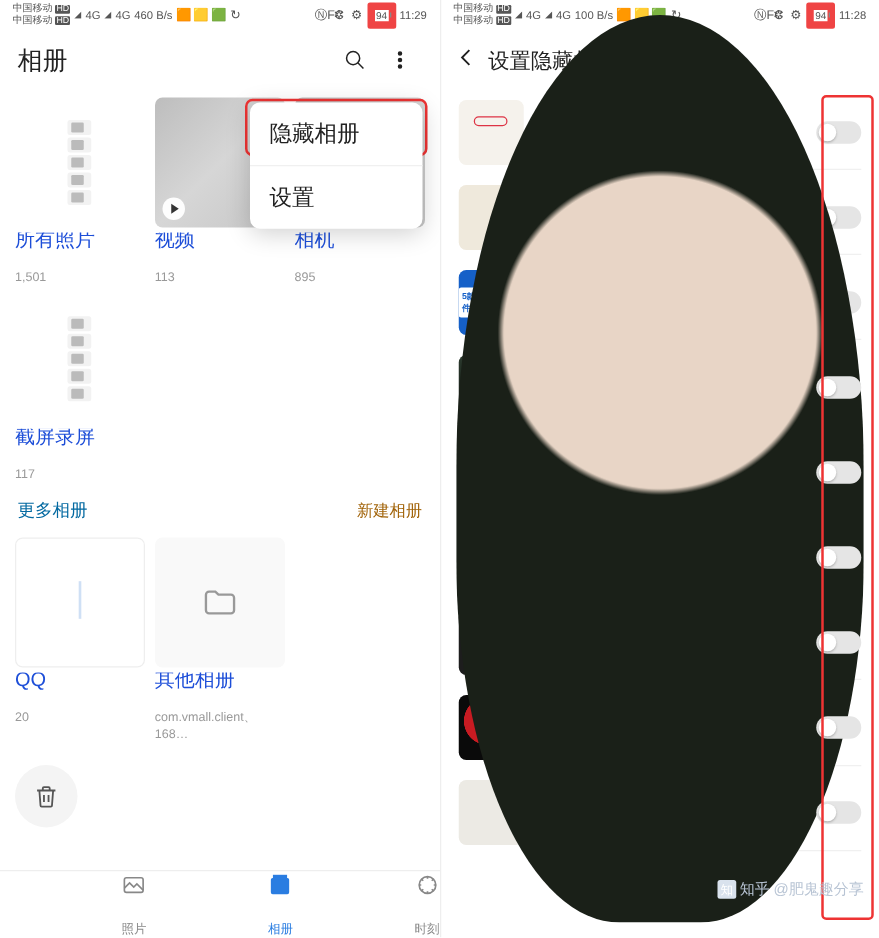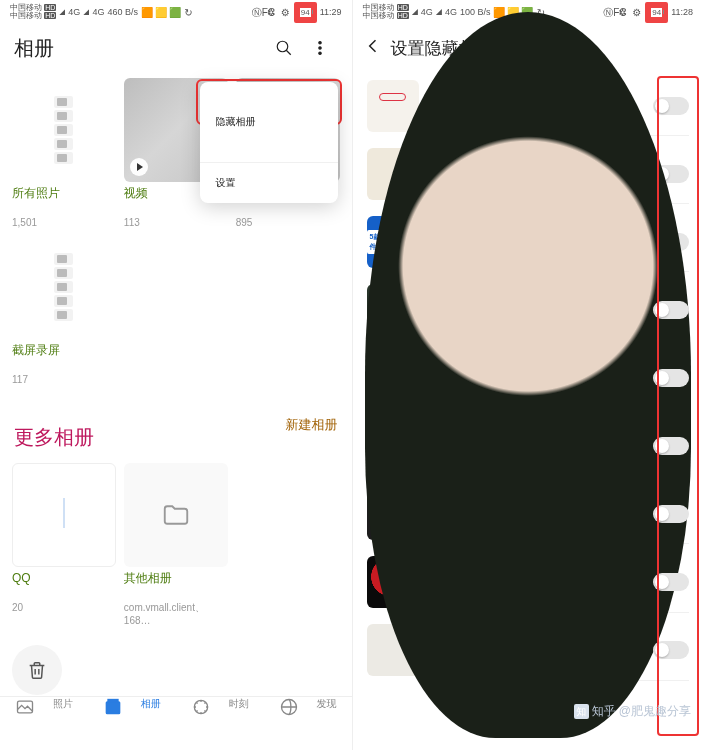--- a/index.html
+++ b/index.html
@@ -22,50 +22,50 @@
 .header-left { height: 48px; display: flex; align-items: center; padding: 0 14px; }
 .header-left .title { font-size: 20px; color: #222; flex: 1; }
 .icon-btn { width: 36px; height: 36px; display:flex; align-items:center; justify-content:center; color:#222; font-size:18px; }
 .search-svg, .more-svg { width:18px; height:18px; stroke:#222; fill:none; stroke-width:1.6;}
 
 
 .grid { display: grid; grid-template-columns: repeat(3, 1fr); gap: 8px; padding: 6px 12px 0 12px; }
 .album { }
 .thumb { width: 100%; aspect-ratio: 1; background: #f3f3f3; border-radius: 6px; position: relative; overflow:hidden; display:flex; align-items:center; justify-content:center; }
 .thumb svg { width: 100%; height:100%; }
-.album-name { font-size: 12px; color:#4d7c0f; margin-top:4px; line-height:14px; white-space:nowrap; overflow:hidden; text-overflow:ellipsis;}
+.album-name { font-size: 16px; color:#1d4ed8; margin-top:4px; line-height:14px; white-space:nowrap; overflow:hidden; text-overflow:ellipsis;}
 .album-count { font-size: 10px; color:#999; line-height:13px;margin-top:16px;}
 .play-badge{position:absolute;bottom:6px;left:6px;width:18px;height:18px;border-radius:50%;background:rgba(255,255,255,.95);display:flex;align-items:center;justify-content:center;}
 .play-badge::after{content:"";border-left:6px solid #333;border-top:4px solid transparent;border-bottom:4px solid transparent;margin-left:2px;}
 .grey-speckle{background:linear-gradient(135deg,#bdbdbd 0%,#d6d6d6 50%,#c6c6c6 100%); position:relative;}
 .grey-speckle::before{content:"";position:absolute;inset:0;background-image:radial-gradient(#0002 .5px,transparent .5px);background-size:6px 6px;}
 .listthumb{background:#fff;display:flex;flex-direction:column;gap:2px;padding:4px;}
 .listthumb .row{height:12px;background:#f2f2f2;border-radius:2px;display:flex;align-items:center;padding:0 3px;}
 .listthumb .row::before{content:"";width:10px;height:8px;background:#bbb;border-radius:1px;margin-right:3px;}
 .folder-icon svg{width:30px;height:30px;stroke:#999;fill:none;stroke-width:1.5;}
 
 
 .popup { position:absolute; top:82px; right:14px; width:138px; background:#fff; border-radius:8px; box-shadow:0 4px 20px rgba(0,0,0,.18); z-index:20;}
-.popup-item{padding:13px 16px;font-size:10px;color:#222;margin-top:20px;}
+.popup-item{padding:13px 16px;font-size:18px;color:#222;}
 .popup-item + .popup-item{border-top:1px solid #f0f0f0;}
 .highlight-box{position:absolute;border:2px solid #e33;border-radius:6px;pointer-events:none;}
 
 
 .section-head{display:flex;align-items:center;justify-content:space-between;padding:14px 14px 6px 14px;}
-.section-head .label{font-size:20px;color:#be185d;margin-top:24px;}
+.section-head .label{font-size:14px;color:#0369a1;}
 .section-head .action{font-size:13px;color:#a16207;}
 
 
 .trash-row{margin:18px 12px 0 12px;}
 .trash-btn{width:50px;height:50px;border-radius:50%;background:#f4f4f4;display:flex;align-items:center;justify-content:center;}
 .trash-btn svg{width:22px;height:22px;stroke:#555;fill:none;stroke-width:1.6;}
 
 
 .bottomnav{position:absolute;bottom:0;left:0;right:0;height:54px;border-top:1px solid #eee;display:flex;background:#fff;}
-.navitem{flex:1;display:flex;flex-direction:row;align-items:flex-start;justify-content:center;gap:18px;color:#888;font-size:10px;}
+.navitem{flex:1;display:flex;flex-direction:column;align-items:flex-end;justify-content:center;gap:18px;color:#888;font-size:10px;}
 .navitem.active{color:#2a7de1;}
 .navitem svg{width:20px;height:20px;stroke:currentColor;fill:none;stroke-width:1.6;}
 .navitem.active svg{fill:currentColor;}
 
 
 .header-right { height: 48px; display:flex; align-items:center; padding:0 10px; gap:8px;}
 .header-right .title{font-size:17px;color:#222;}
 .back-arrow svg{width:20px;height:20px;stroke:#222;fill:none;stroke-width:1.8;}
 
 
@@ -247,27 +247,20 @@
           </svg>
       <span>相册</span>
     </div>
     <div class="navitem">
       <svg viewBox="0 0 24 24">
             <circle cx="12" cy="12" r="8"></circle>
             <path d="M12 4v2M12 18v2M4 12h2M18 12h2M6.5 6.5l1.4 1.4M16.1 16.1l1.4 1.4M6.5 17.5l1.4-1.4M16.1 7.9l1.4-1.4"></path>
           </svg>
       <span>时刻</span>
     </div>
-    <div class="navitem">
-      <svg viewBox="0 0 24 24">
-            <circle cx="12" cy="12" r="9"></circle>
-            <path d="M12 3c3 3 3 15 0 18M3 12h18"></path>
-          </svg>
-      <span>发现</span>
-    </div>
   </div>
 </div>
 
 <div class="phone">
   <div class="statusbar">
     <div class="left">
       <div>
         <div class="carrier-line"><span>中国移动</span> <span class="hd-badge">HD</span></div>
         <div class="carrier-line"><span>中国移动</span> <span class="hd-badge">HD</span></div>
       </div>

